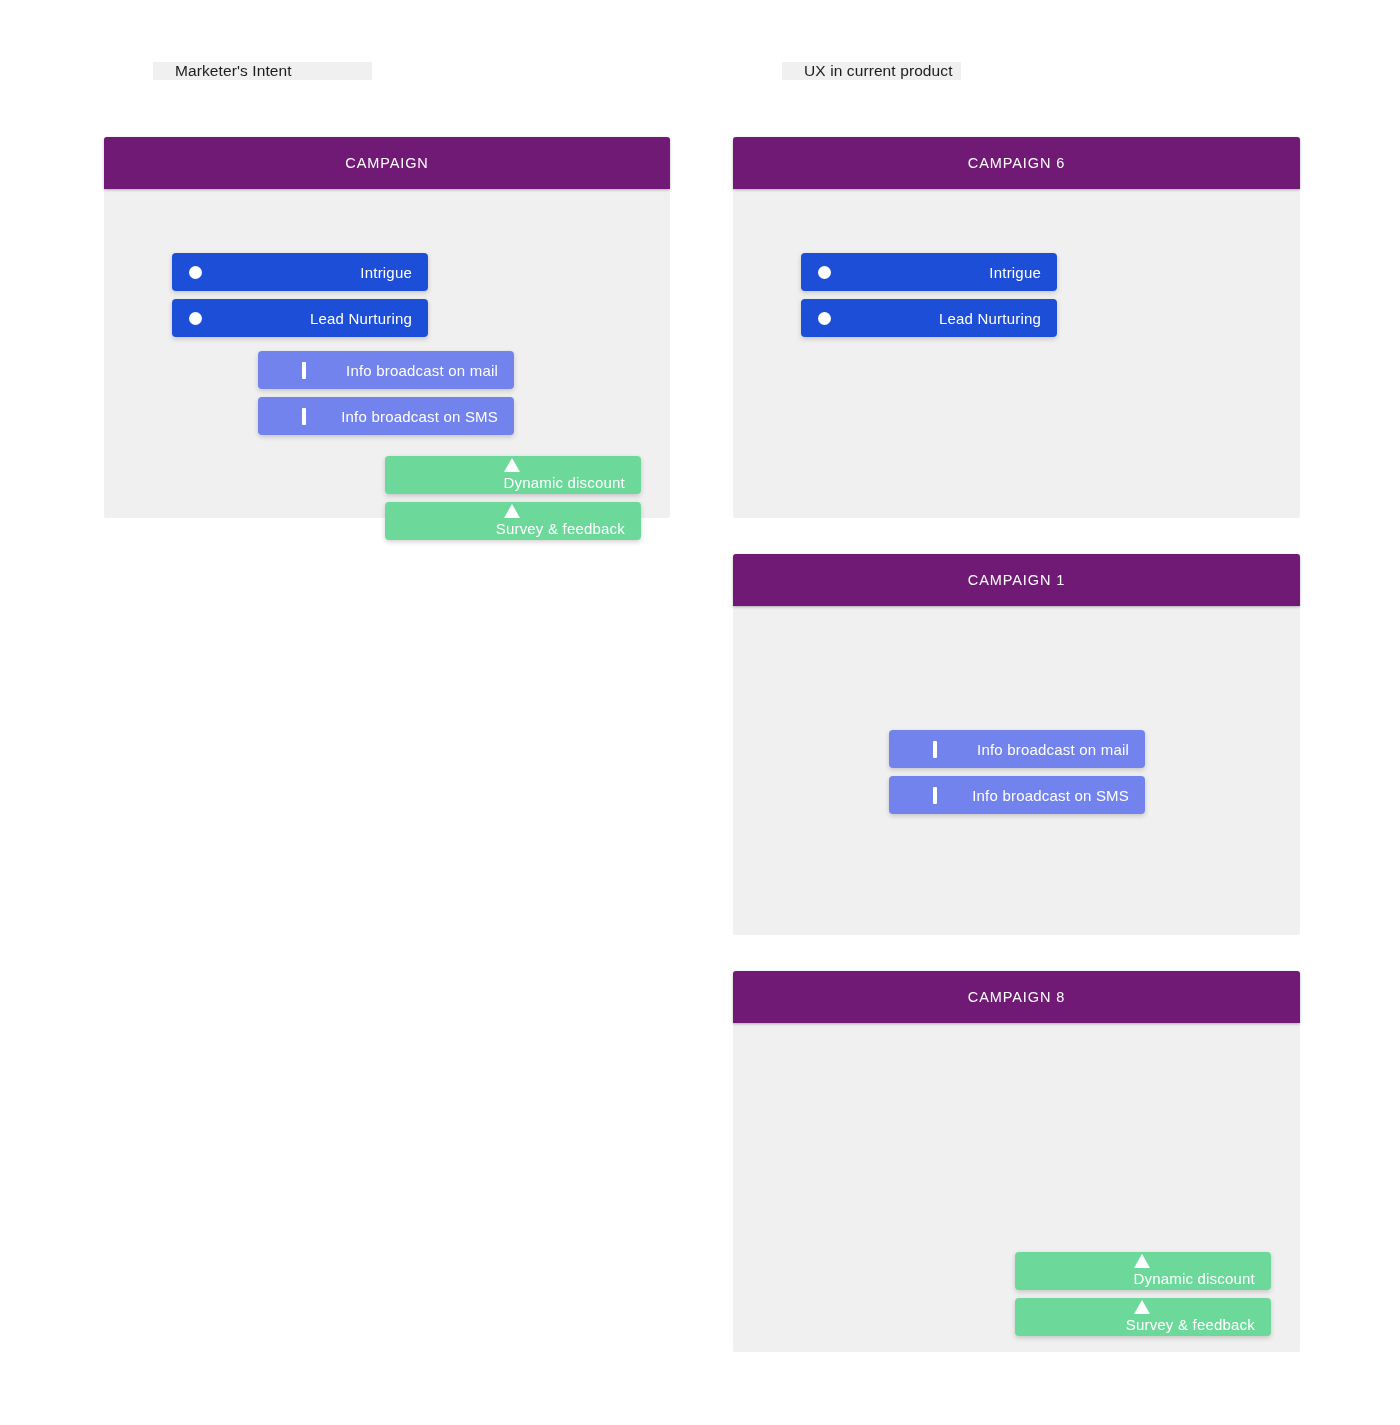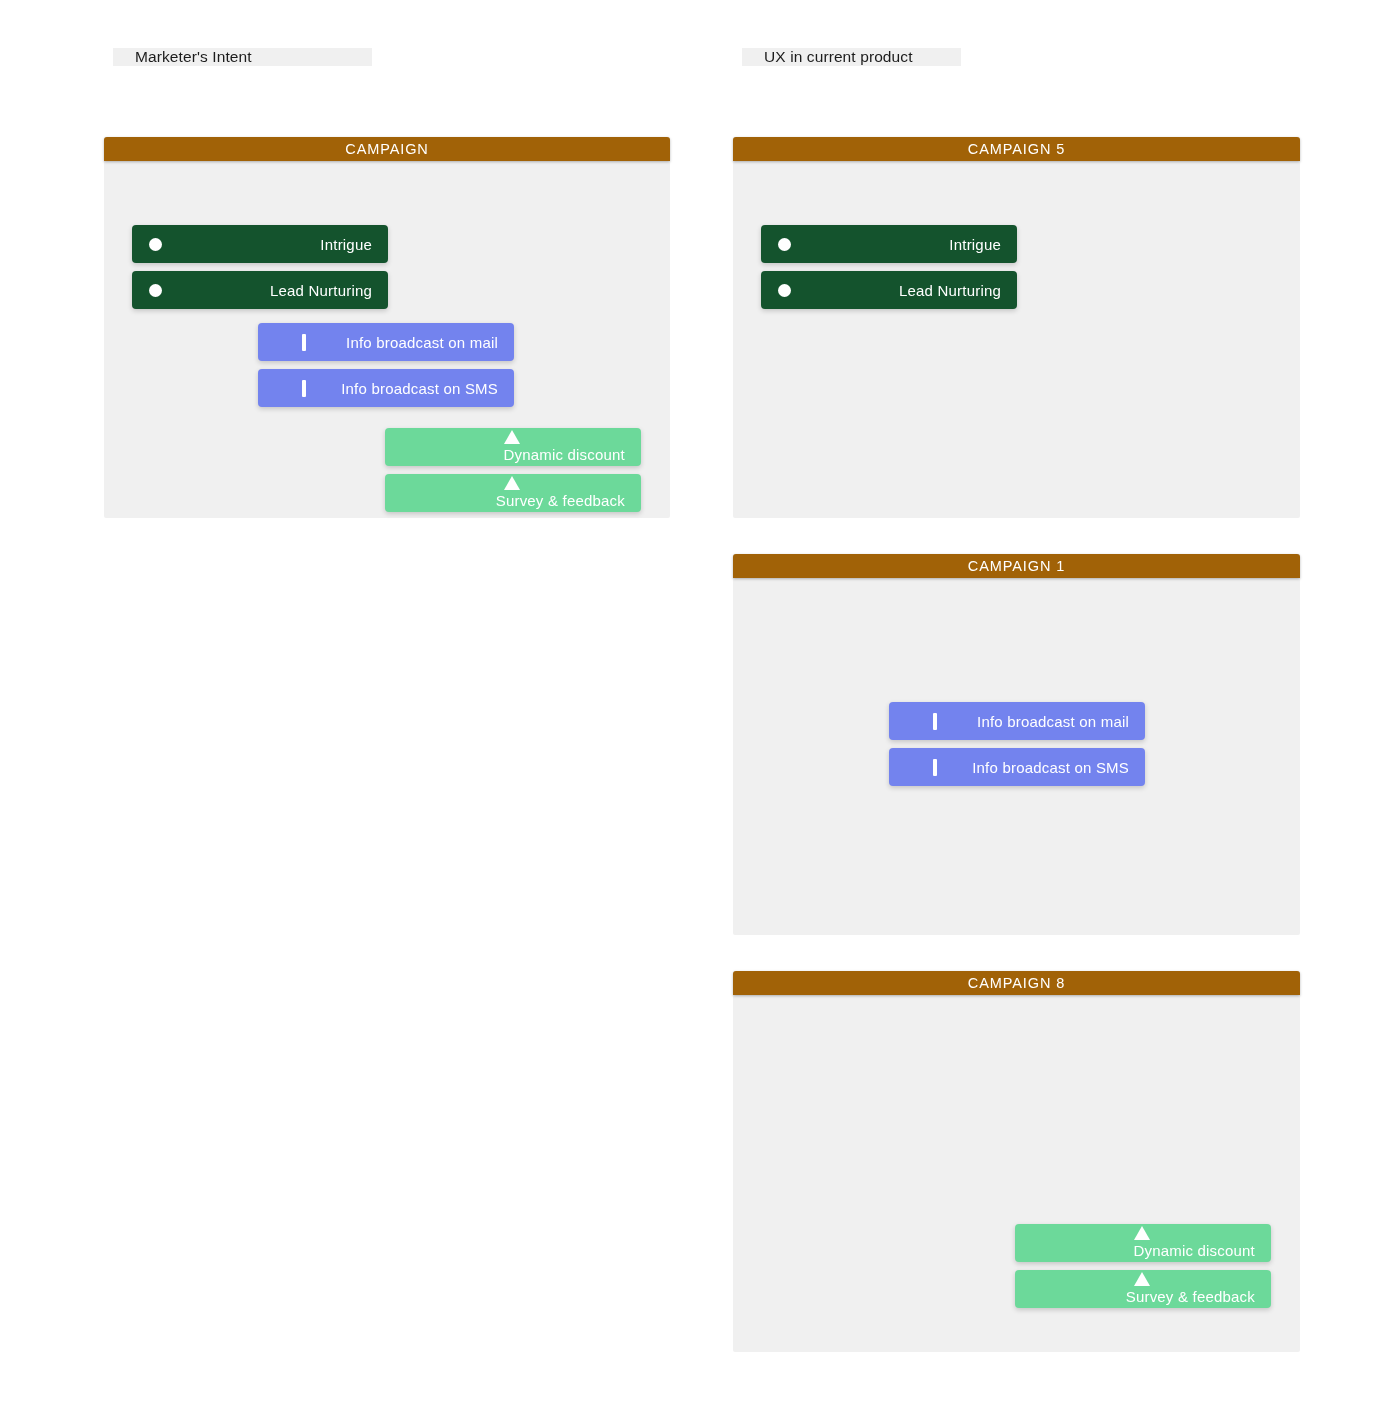--- a/index.html
+++ b/index.html
@@ -8,22 +8,23 @@
     background: #ffffff;
     font-family: "Liberation Sans", sans-serif;
     -webkit-font-smoothing: antialiased;
   }
   .canvas { position: relative; width: 1400px; height: 1425px; overflow: hidden; }
 
   
   .section-label {
     position: absolute;
     display: flex;
-    align-items: flex-start;
+    align-items: center;
     height: 46px;
+    gap: 40px;
   }
   .section-label .accent {
     width: 9px;
     background: #2b2b2b;
     flex: 0 0 9px;
   }
   .section-label .labelbox {
     background: #f0f0f0;
     flex: 1 1 auto;
     display: flex;
@@ -36,22 +37,22 @@
     letter-spacing: 0.1px;
   }
 
   
   .panel {
     position: absolute;
     background: #f0f0f0;
     border-radius: 2px;
   }
   .panel-header {
-    height: 24px;
-    background: #a16207;
+    height: 52px;
+    background: #701a75;
     border-radius: 3px 3px 0 0;
     display: flex;
     align-items: center;
     justify-content: center;
     box-shadow: 0 1px 3px rgba(0,0,0,0.28);
     position: relative;
     z-index: 2;
   }
   .panel-header-title {
     color: #ffffff;
@@ -102,21 +103,21 @@
     display: block;
   }
   .icon-triangle {
     width: 0; height: 0;
     border-left: 8.5px solid transparent;
     border-right: 8.5px solid transparent;
     border-bottom: 14px solid #ffffff;
     display: block;
   }
 
-  .bar.blue   { background: #14532d; }
+  .bar.blue   { background: #1d4ed8; margin-left: 40px; }
   .bar.purple { background: #7383ee; padding-left: 37px; }
   .bar.green  { background: #6cd99a; flex-direction: column; }
 </style>
 </head>
 <body>
 
 <div class="canvas">
 
   <div class="section-label" style="left:104px; top:48px; width:268px;">
     <div class="accent"></div>
@@ -178,21 +179,21 @@
 
   <div class="section-label" style="left:733px; top:48px; width:228px;">
     <div class="accent"></div>
     <div class="labelbox">
       <span class="labeltext">UX in current product</span>
     </div>
   </div>
 
   <div class="panel" style="left:733px; top:137px; width:567px; height:381px;">
     <div class="panel-header">
-      <span class="panel-header-title">CAMPAIGN 5</span>
+      <span class="panel-header-title">CAMPAIGN 6</span>
     </div>
     <div class="panel-body" style="height:341px;">
       <div class="bar blue" style="left:28px; top:64px; width:256px;">
         <span class="bar-icon">
             <span class="icon-dot"></span>
           </span>
         <span class="bar-label">Intrigue</span>
       </div>
       <div class="bar blue" style="left:28px; top:110px; width:256px;">
         <span class="bar-icon">

